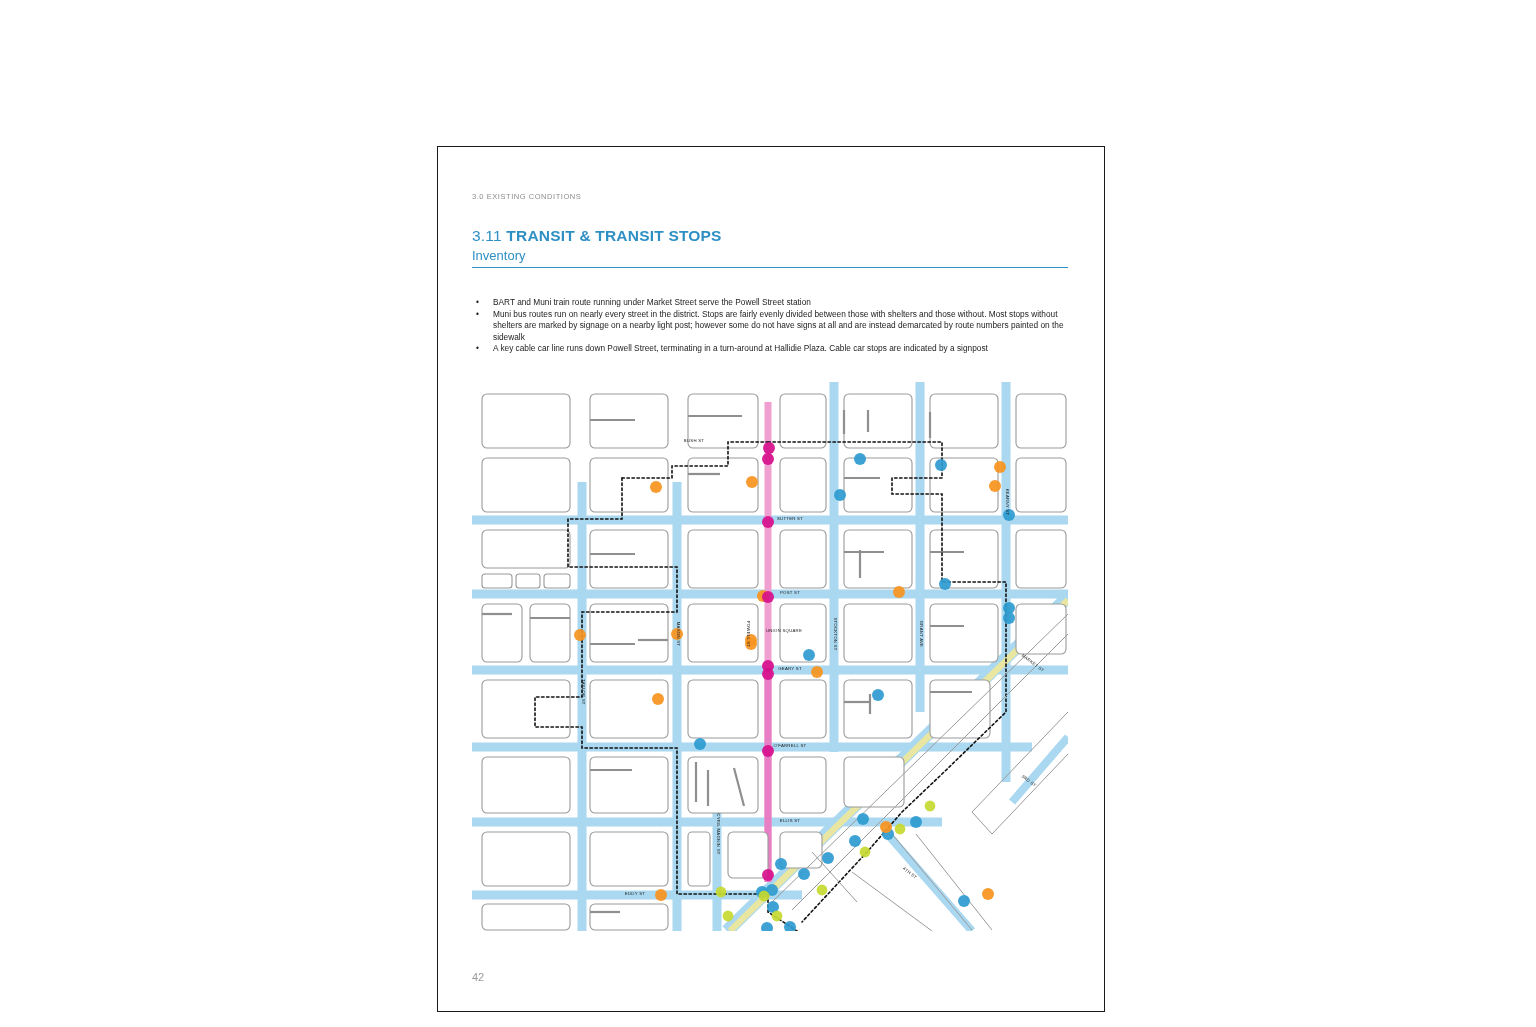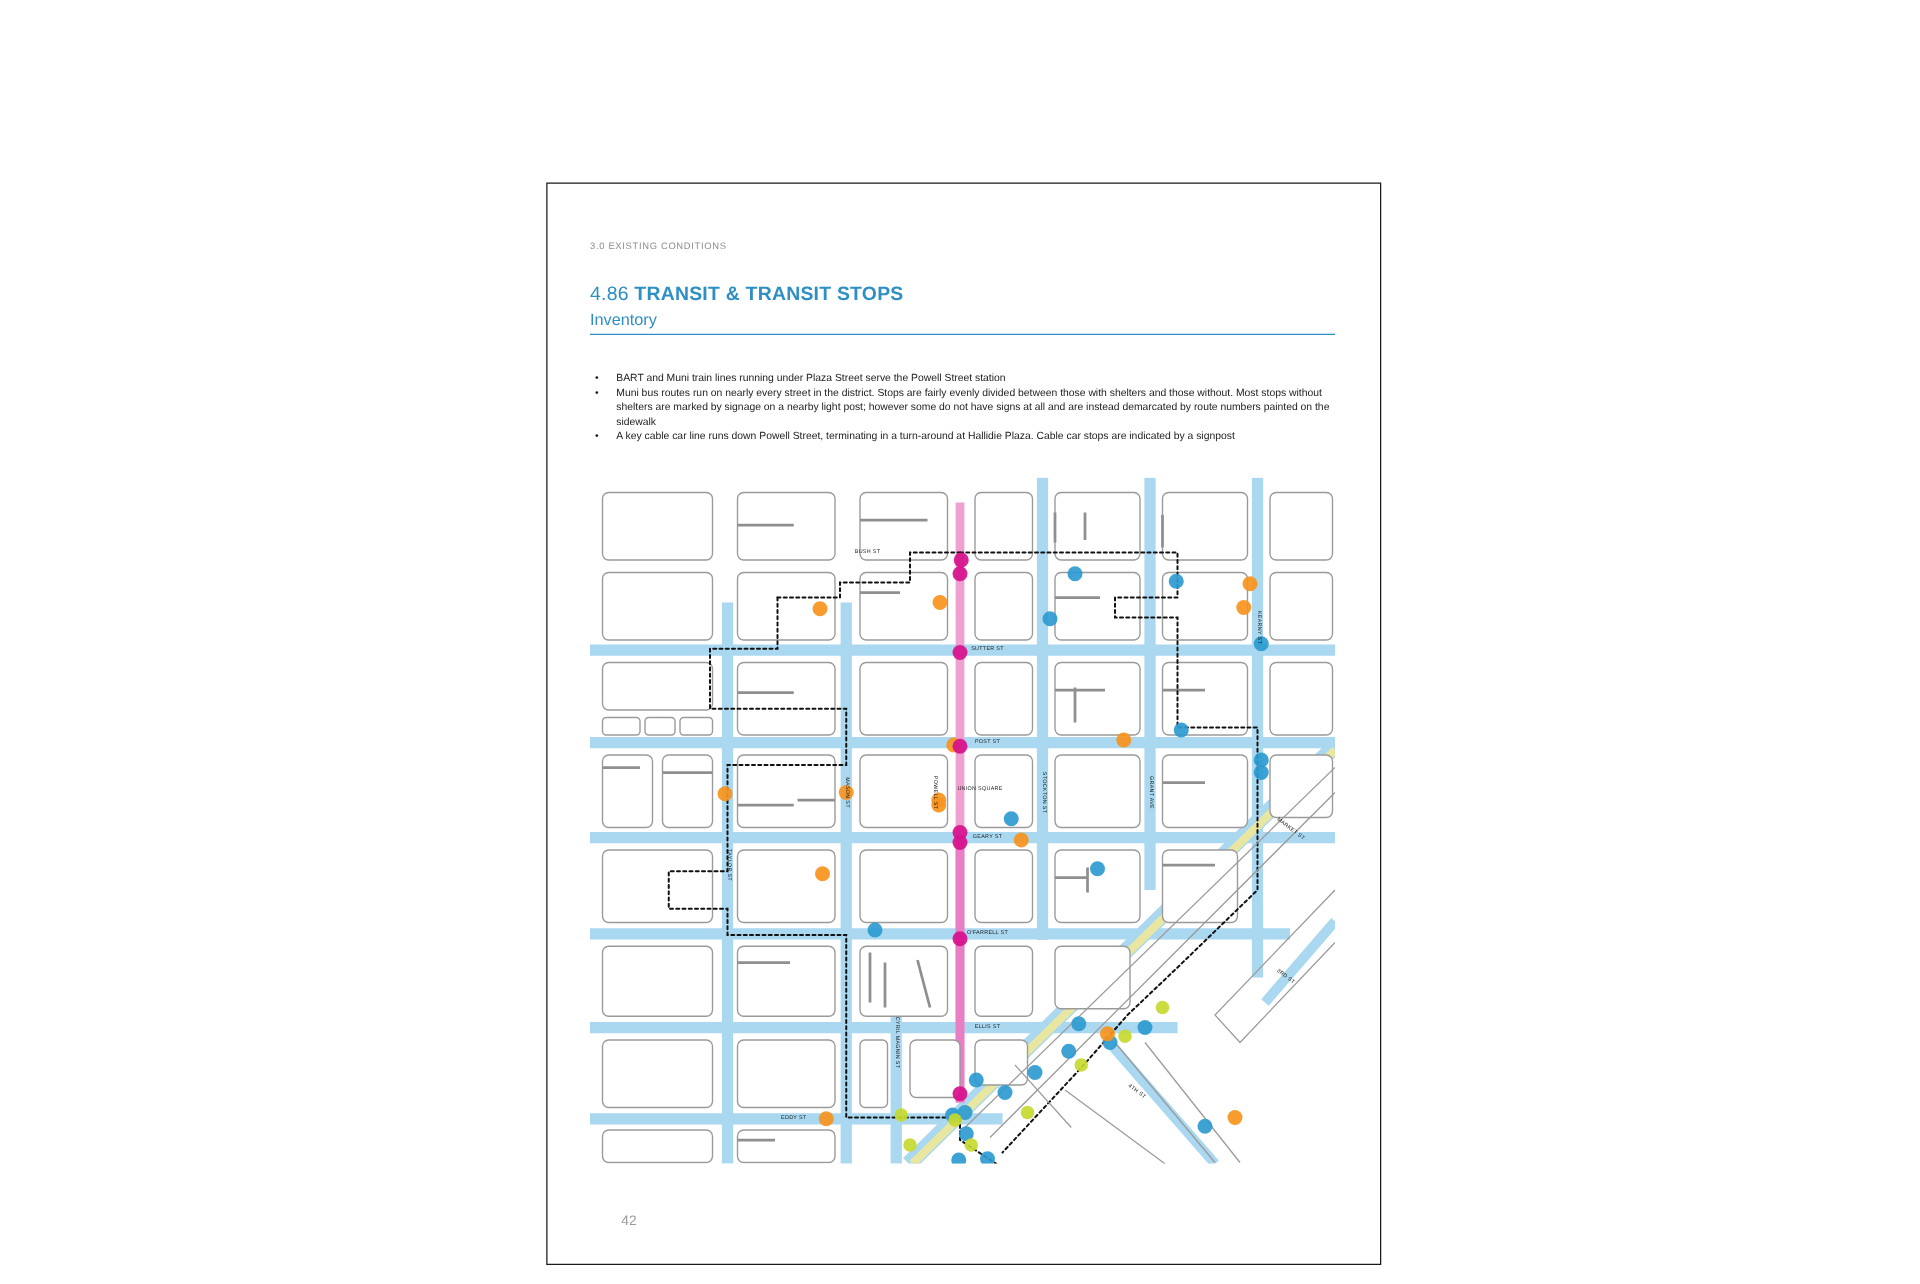--- a/index.html
+++ b/index.html
@@ -39,39 +39,39 @@
 
   
   #map{
     position:absolute;left:34px;top:235px;width:596px;height:549px;
     background:#ffffff;overflow:hidden;
   }
   #map svg{display:block;}
 
   .pagenum{
     position:absolute;left:34px;bottom:28px;
-    font-size:11px;color:#9a9a9a;margin-left:25px;
+    font-size:11px;color:#9a9a9a;
   }
 </style>
 </head>
 <body>
 
 <div id="page">
 
   <div class="eyebrow">3.0  EXISTING CONDITIONS</div>
 
   <div class="sec-title">
-    <span class="num">4.86</span>
+    <span class="num">3.11</span>
     <span>TRANSIT &amp; TRANSIT STOPS</span>
   </div>
 
   <div class="sub-title">Inventory</div>
 
   <div class="bullets">
-    <div class="bullet"><span class="dot">•</span><span>BART and Muni train lines running under Plaza Street serve the Powell Street station</span></div>
+    <div class="bullet"><span class="dot">•</span><span>BART and Muni train route running under Market Street serve the Powell Street station</span></div>
     <div class="bullet"><span class="dot">•</span><span>Muni bus routes run on nearly every street in the district. Stops are fairly evenly divided between those with shelters and those without. Most stops without shelters are marked by signage on a nearby light post; however some do not have signs at all and are instead demarcated by route numbers painted on the sidewalk</span></div>
     <div class="bullet"><span class="dot">•</span><span>A key cable car line runs down Powell Street, terminating in a turn-around at Hallidie Plaza. Cable car stops are indicated by a signpost</span></div>
   </div>
 
   <div id="map">
     <svg width="596" height="549" viewBox="0 0 596 549">
       <defs>
         <style>
           .blk{fill:#ffffff;stroke:#9a9a9a;stroke-width:1.1;}
           .street{stroke:#a9d8f0;fill:none;}

